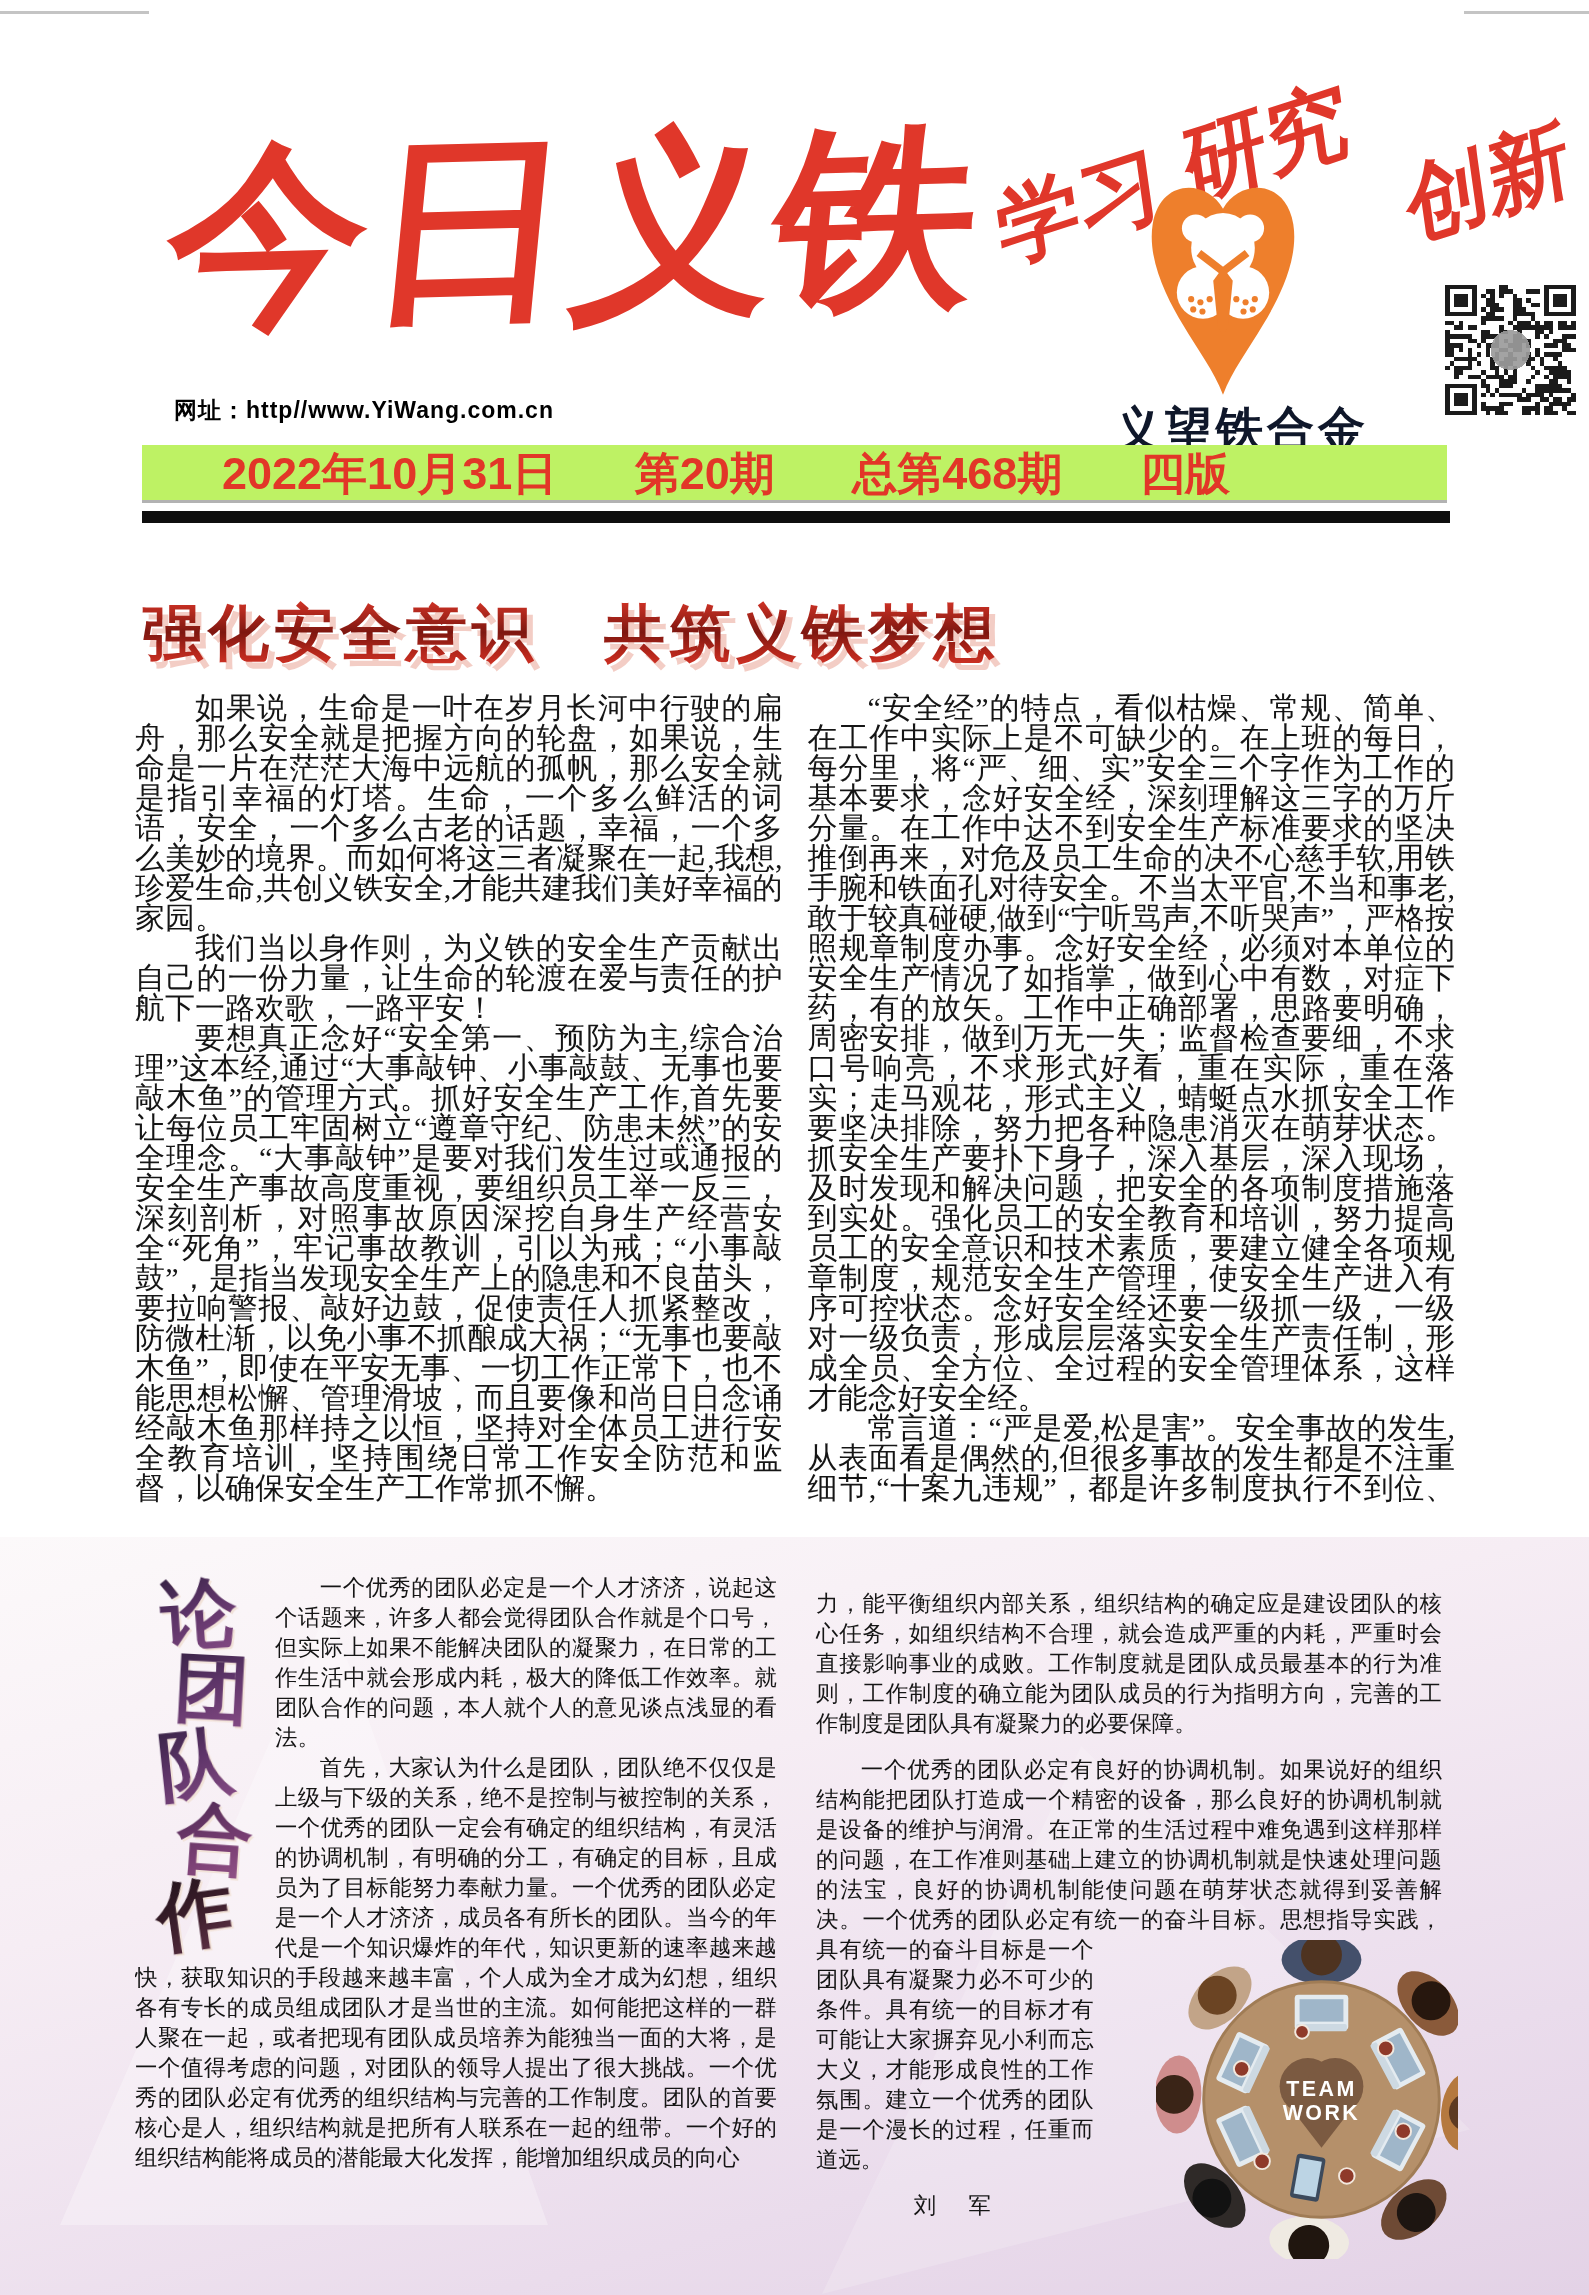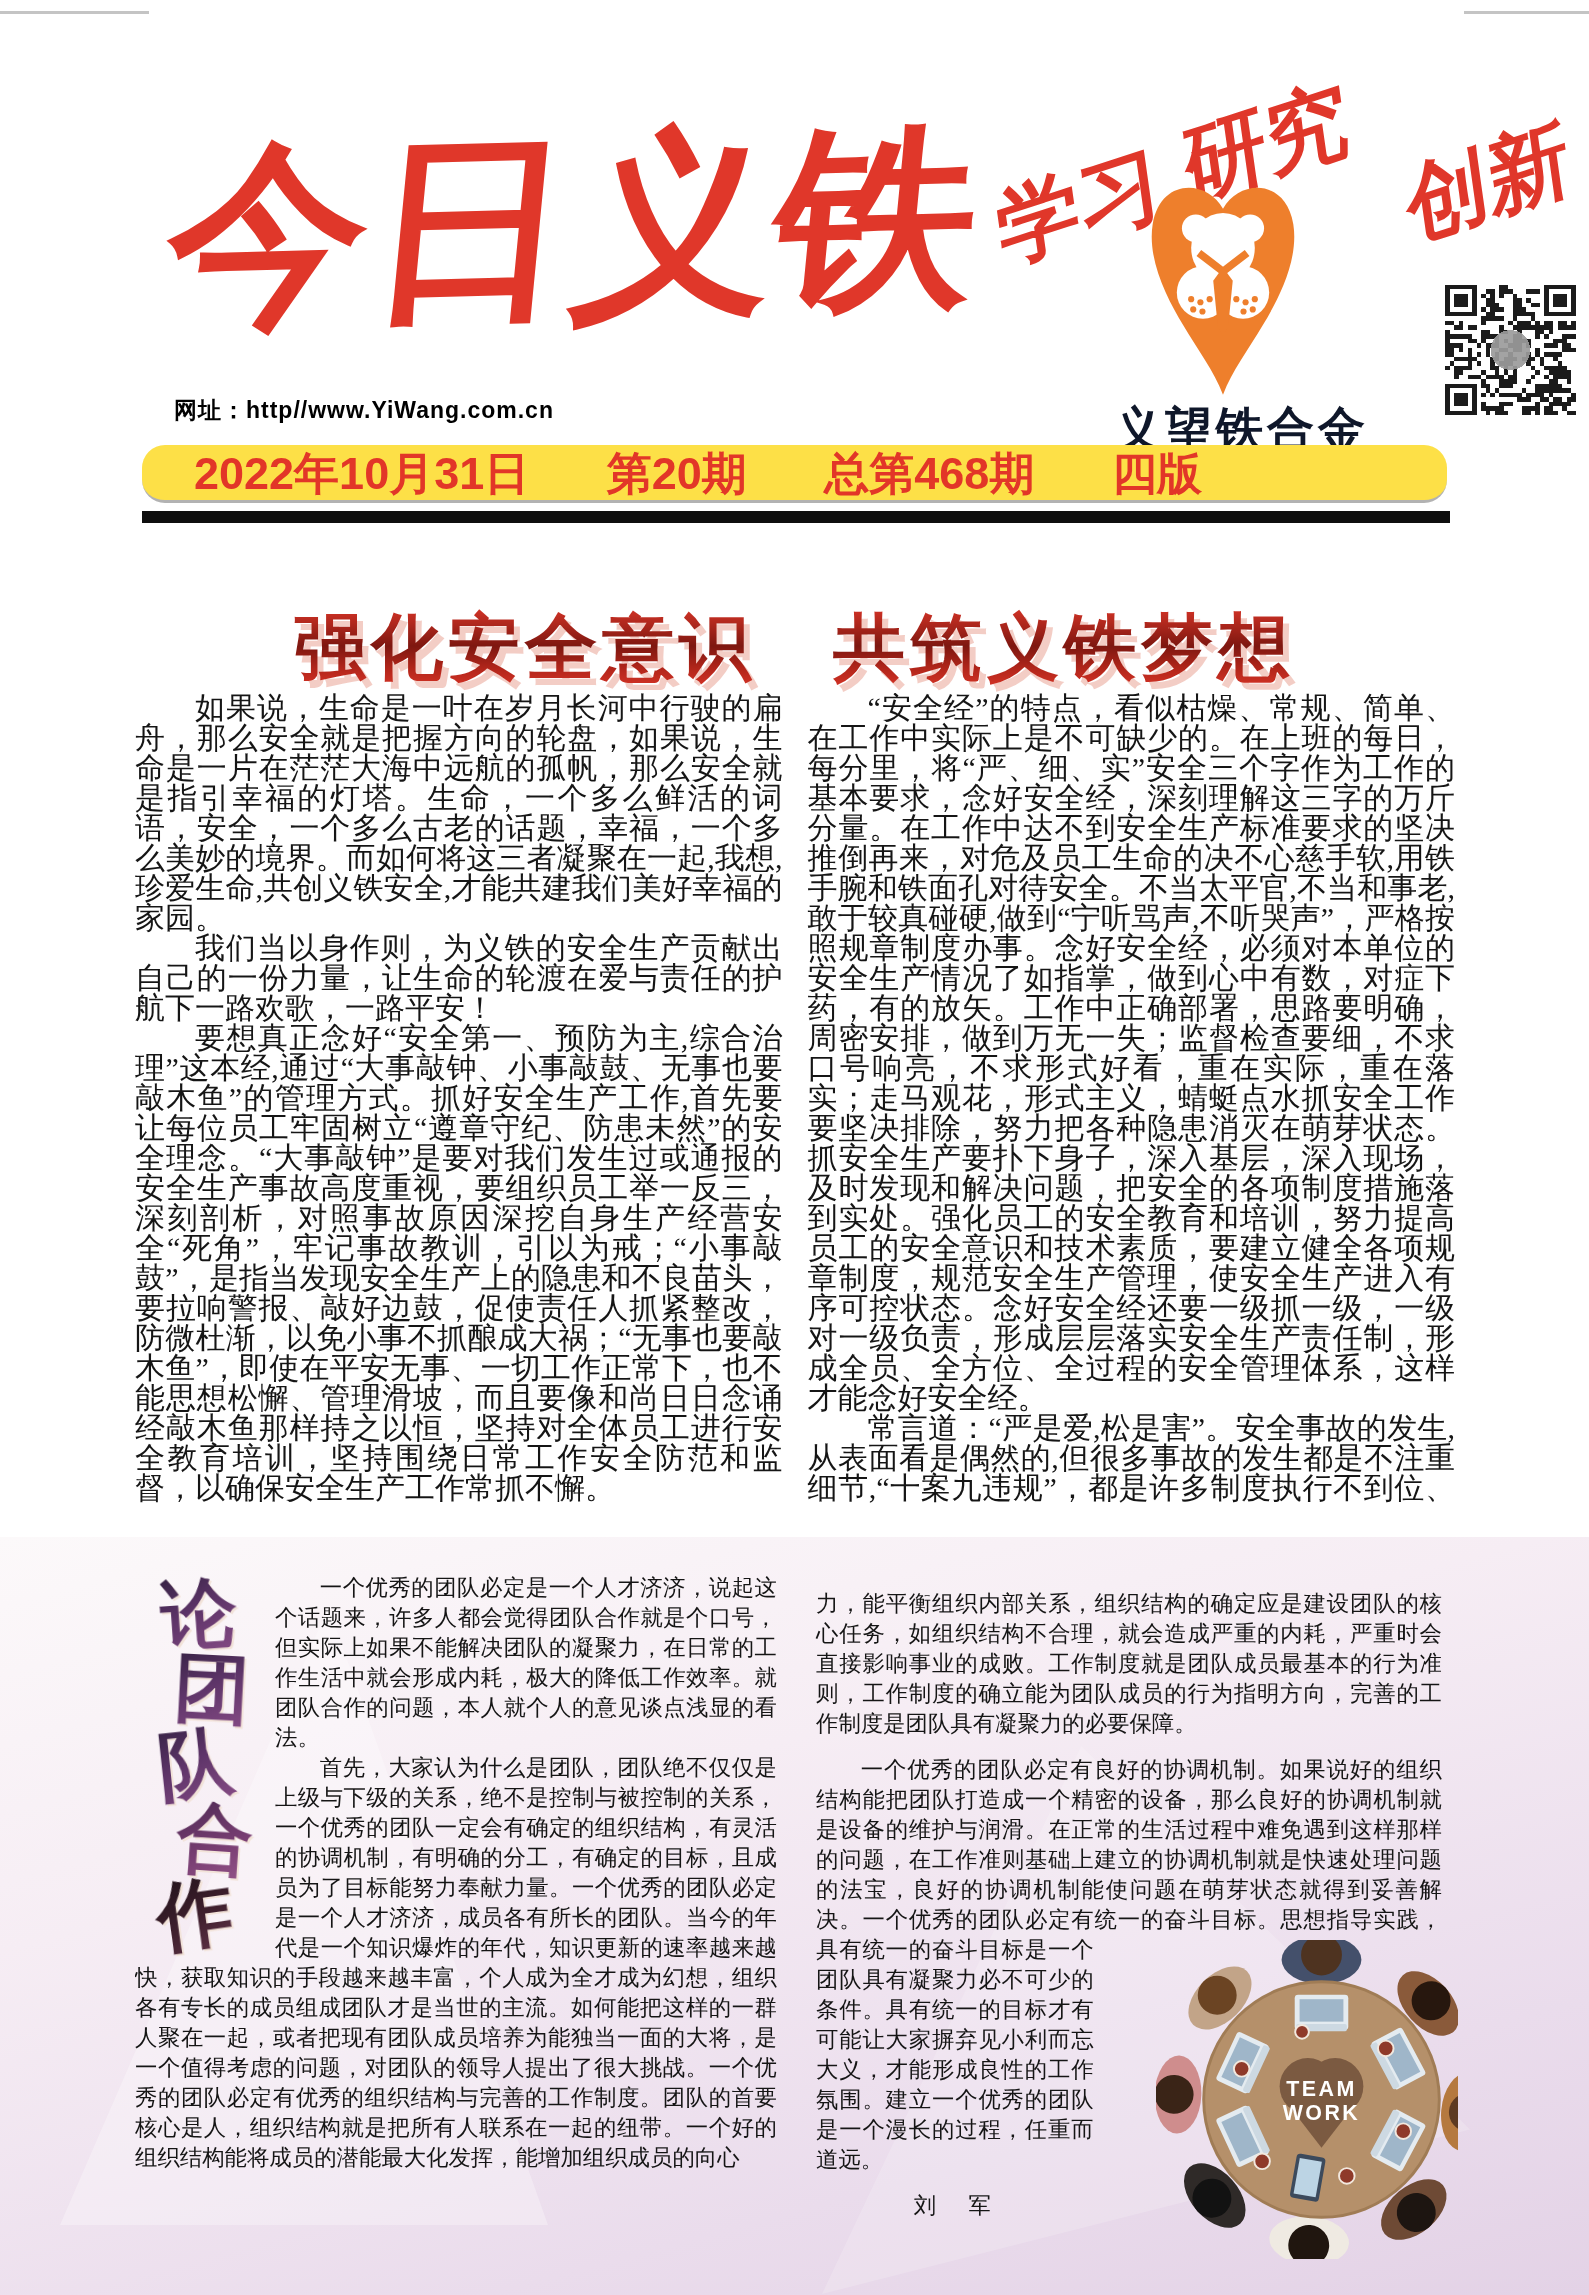--- a/index.html
+++ b/index.html
@@ -29,29 +29,29 @@
      font-size:47px;font-weight:bold;color:#0f172a;letter-spacing:4px;
      font-family:"Liberation Sans",sans-serif;}
   .brand-name-en{position:absolute;left:1114px;top:447px;width:319px;text-align:center;
      font-size:21px;font-weight:bold;color:#453c37;letter-spacing:3.5px;
      font-family:"Liberation Sans",sans-serif;}
   .qr-box{position:absolute;left:1436px;top:273px;width:149px;height:154px;background:#fff;}
   .qr-box svg{width:100%;height:100%;}
 
   
   .issue-bar{position:absolute;left:142px;top:445px;width:1305px;height:58px;
-     background:#fde047;border-bottom:3px solid #b2b2b2;
+     background:#bef264;border-bottom:3px solid #b2b2b2;
      font-family:"Liberation Sans",sans-serif;font-weight:bold;color:#e23628;
-     font-size:45px;line-height:57px;padding-left:52px;box-sizing:border-box;white-space:nowrap;border-radius:23px;}
+     font-size:45px;line-height:57px;padding-left:80px;box-sizing:border-box;white-space:nowrap;}
   .issue-bar span{margin-right:65px;}
   .black-rule{position:absolute;left:142px;top:511px;width:1308px;height:12px;background:#0e0e0e;}
 
   
-  .headline{position:absolute;left:142px;top:552px;width:1305px;text-align:center;
-     font-size:72px;font-weight:900;letter-spacing:5px;white-space:nowrap;
+  .headline{position:absolute;left:142px;top:552px;width:1305px;text-align:left;
+     font-size:61px;font-weight:900;letter-spacing:5px;white-space:nowrap;
      font-family:"Liberation Serif",serif;color:#b5241a;
      filter:drop-shadow(6px 7px 0.5px #f3cdc5);}
   @supports (-webkit-background-clip:text){
     .headline{background:linear-gradient(180deg,#e4392b 0%,#7e1710 48%,#b3261b 72%,#e4392b 100%);
       -webkit-background-clip:text;background-clip:text;color:transparent;}
   }
 
   
   .a1-body{position:absolute;left:135px;top:693px;width:1320px;height:832px;
      column-count:2;column-gap:25px;column-fill:auto;

